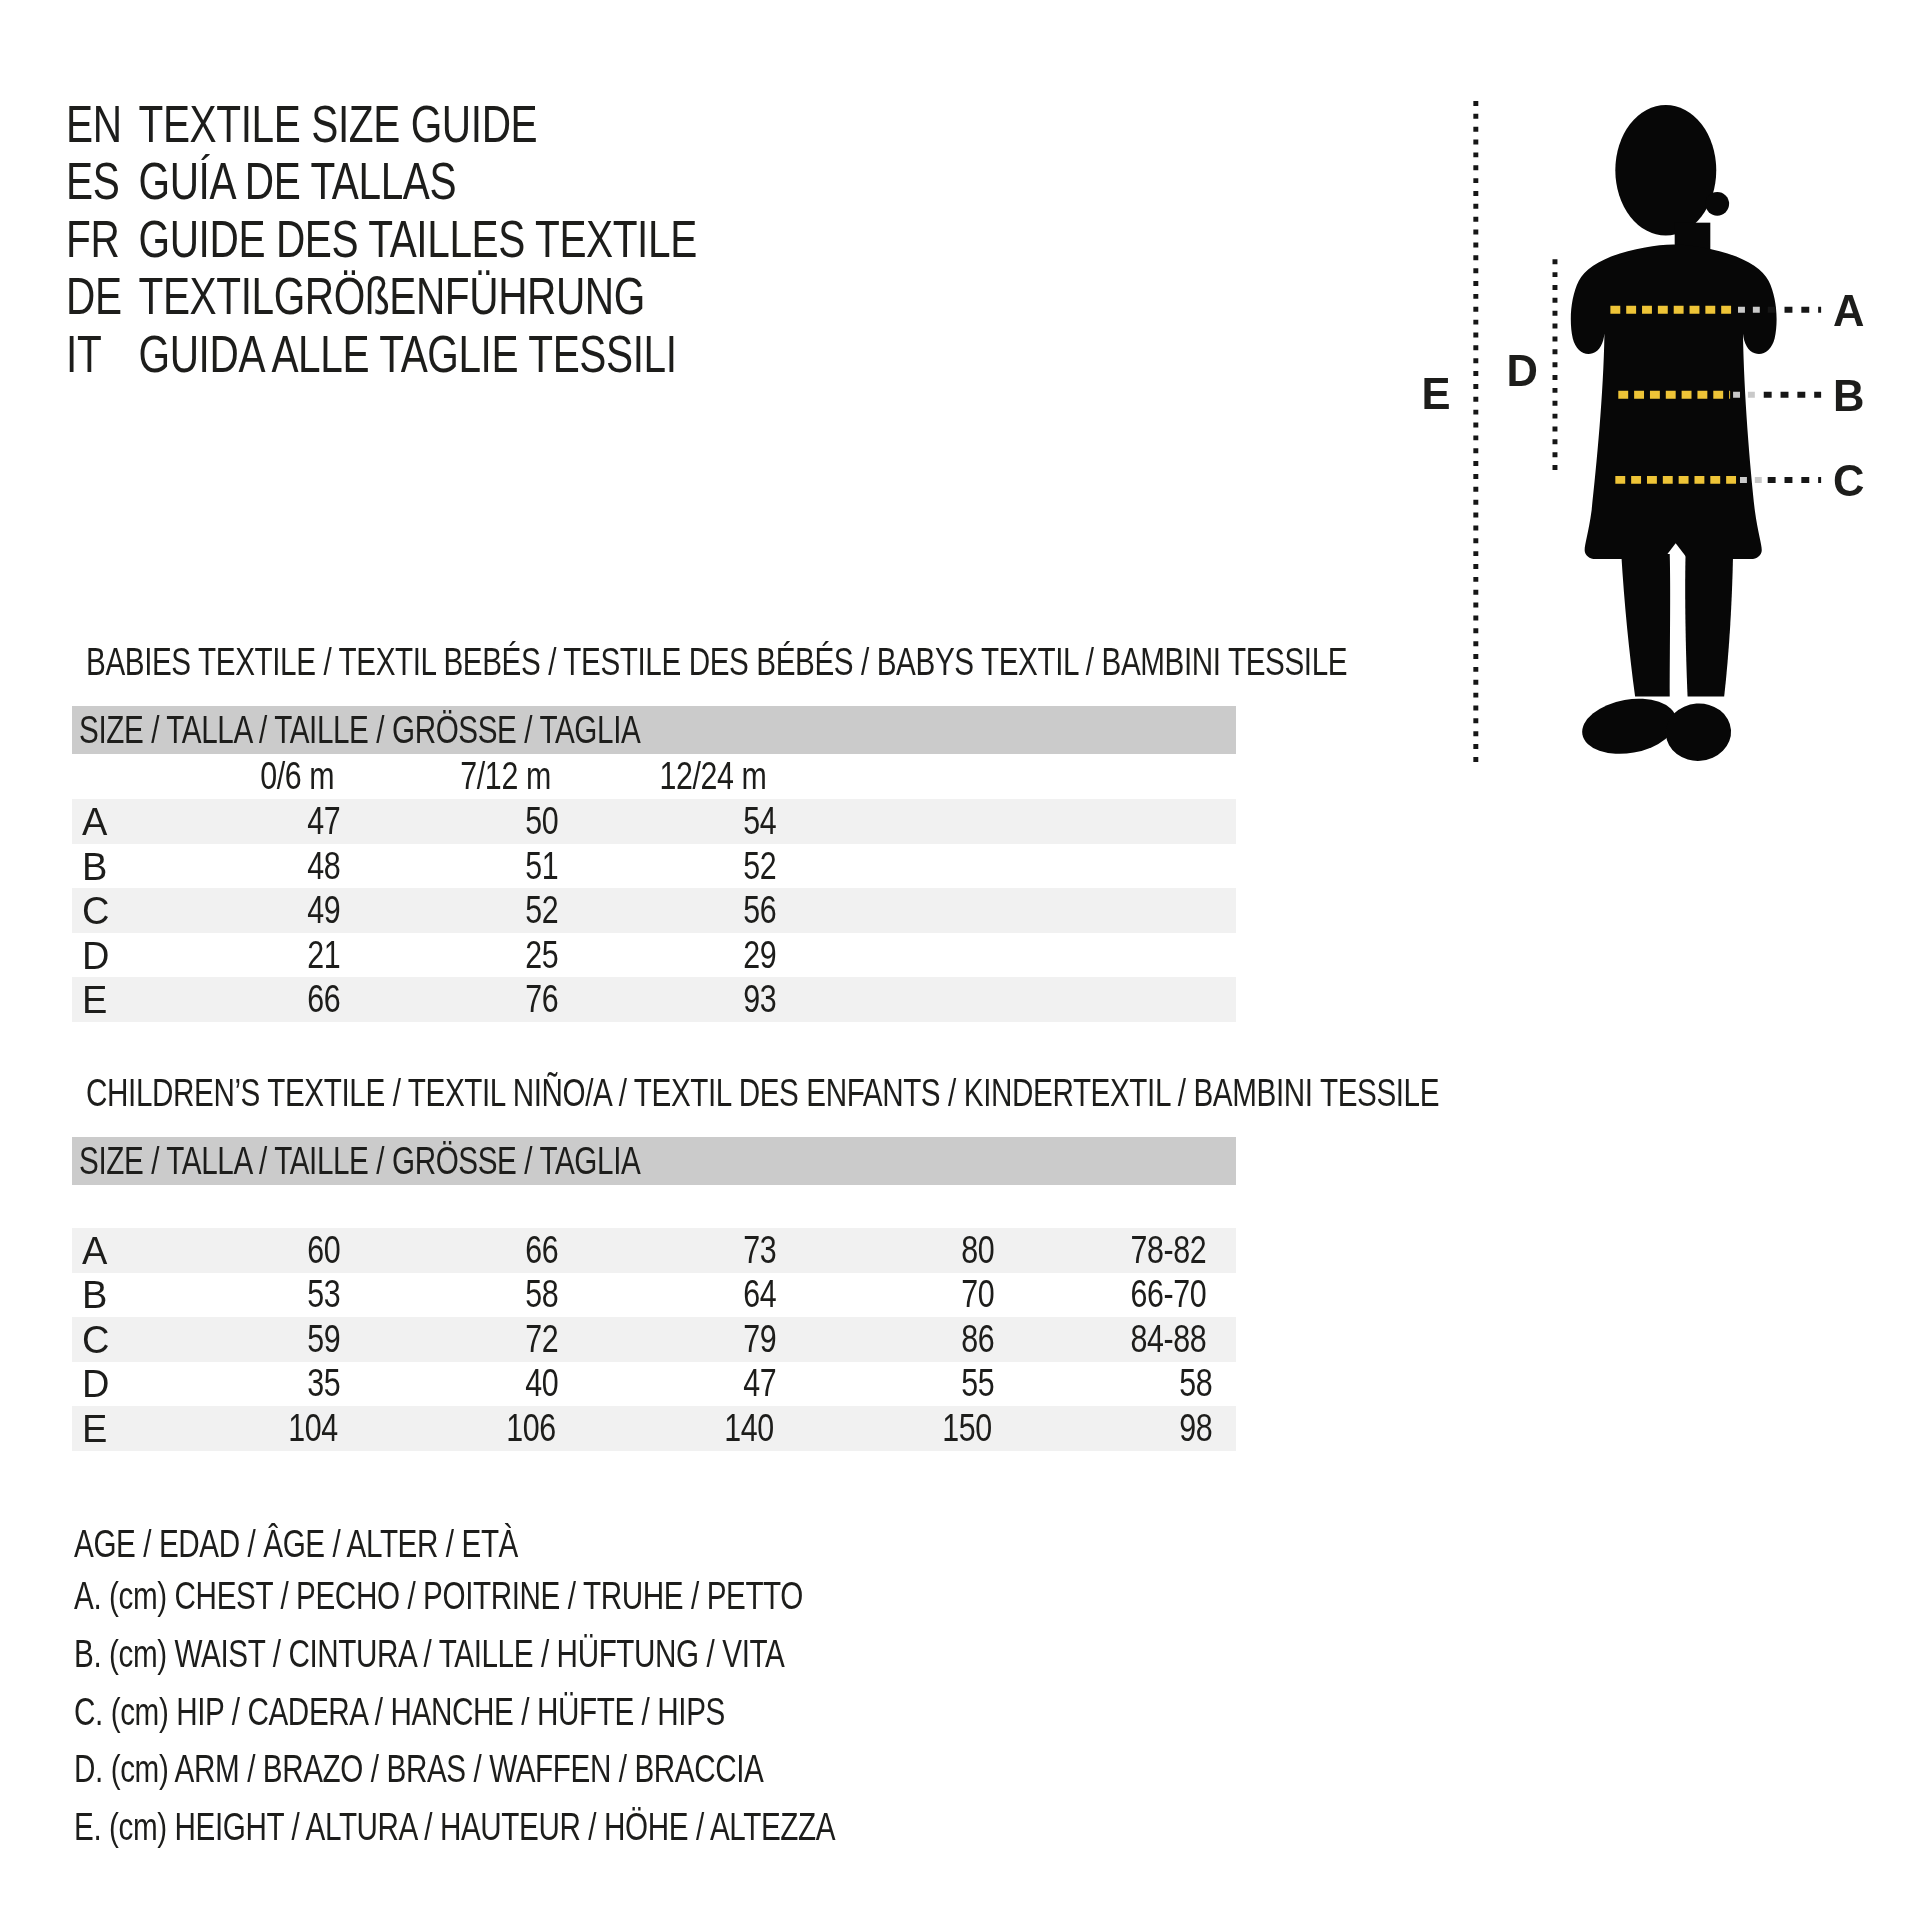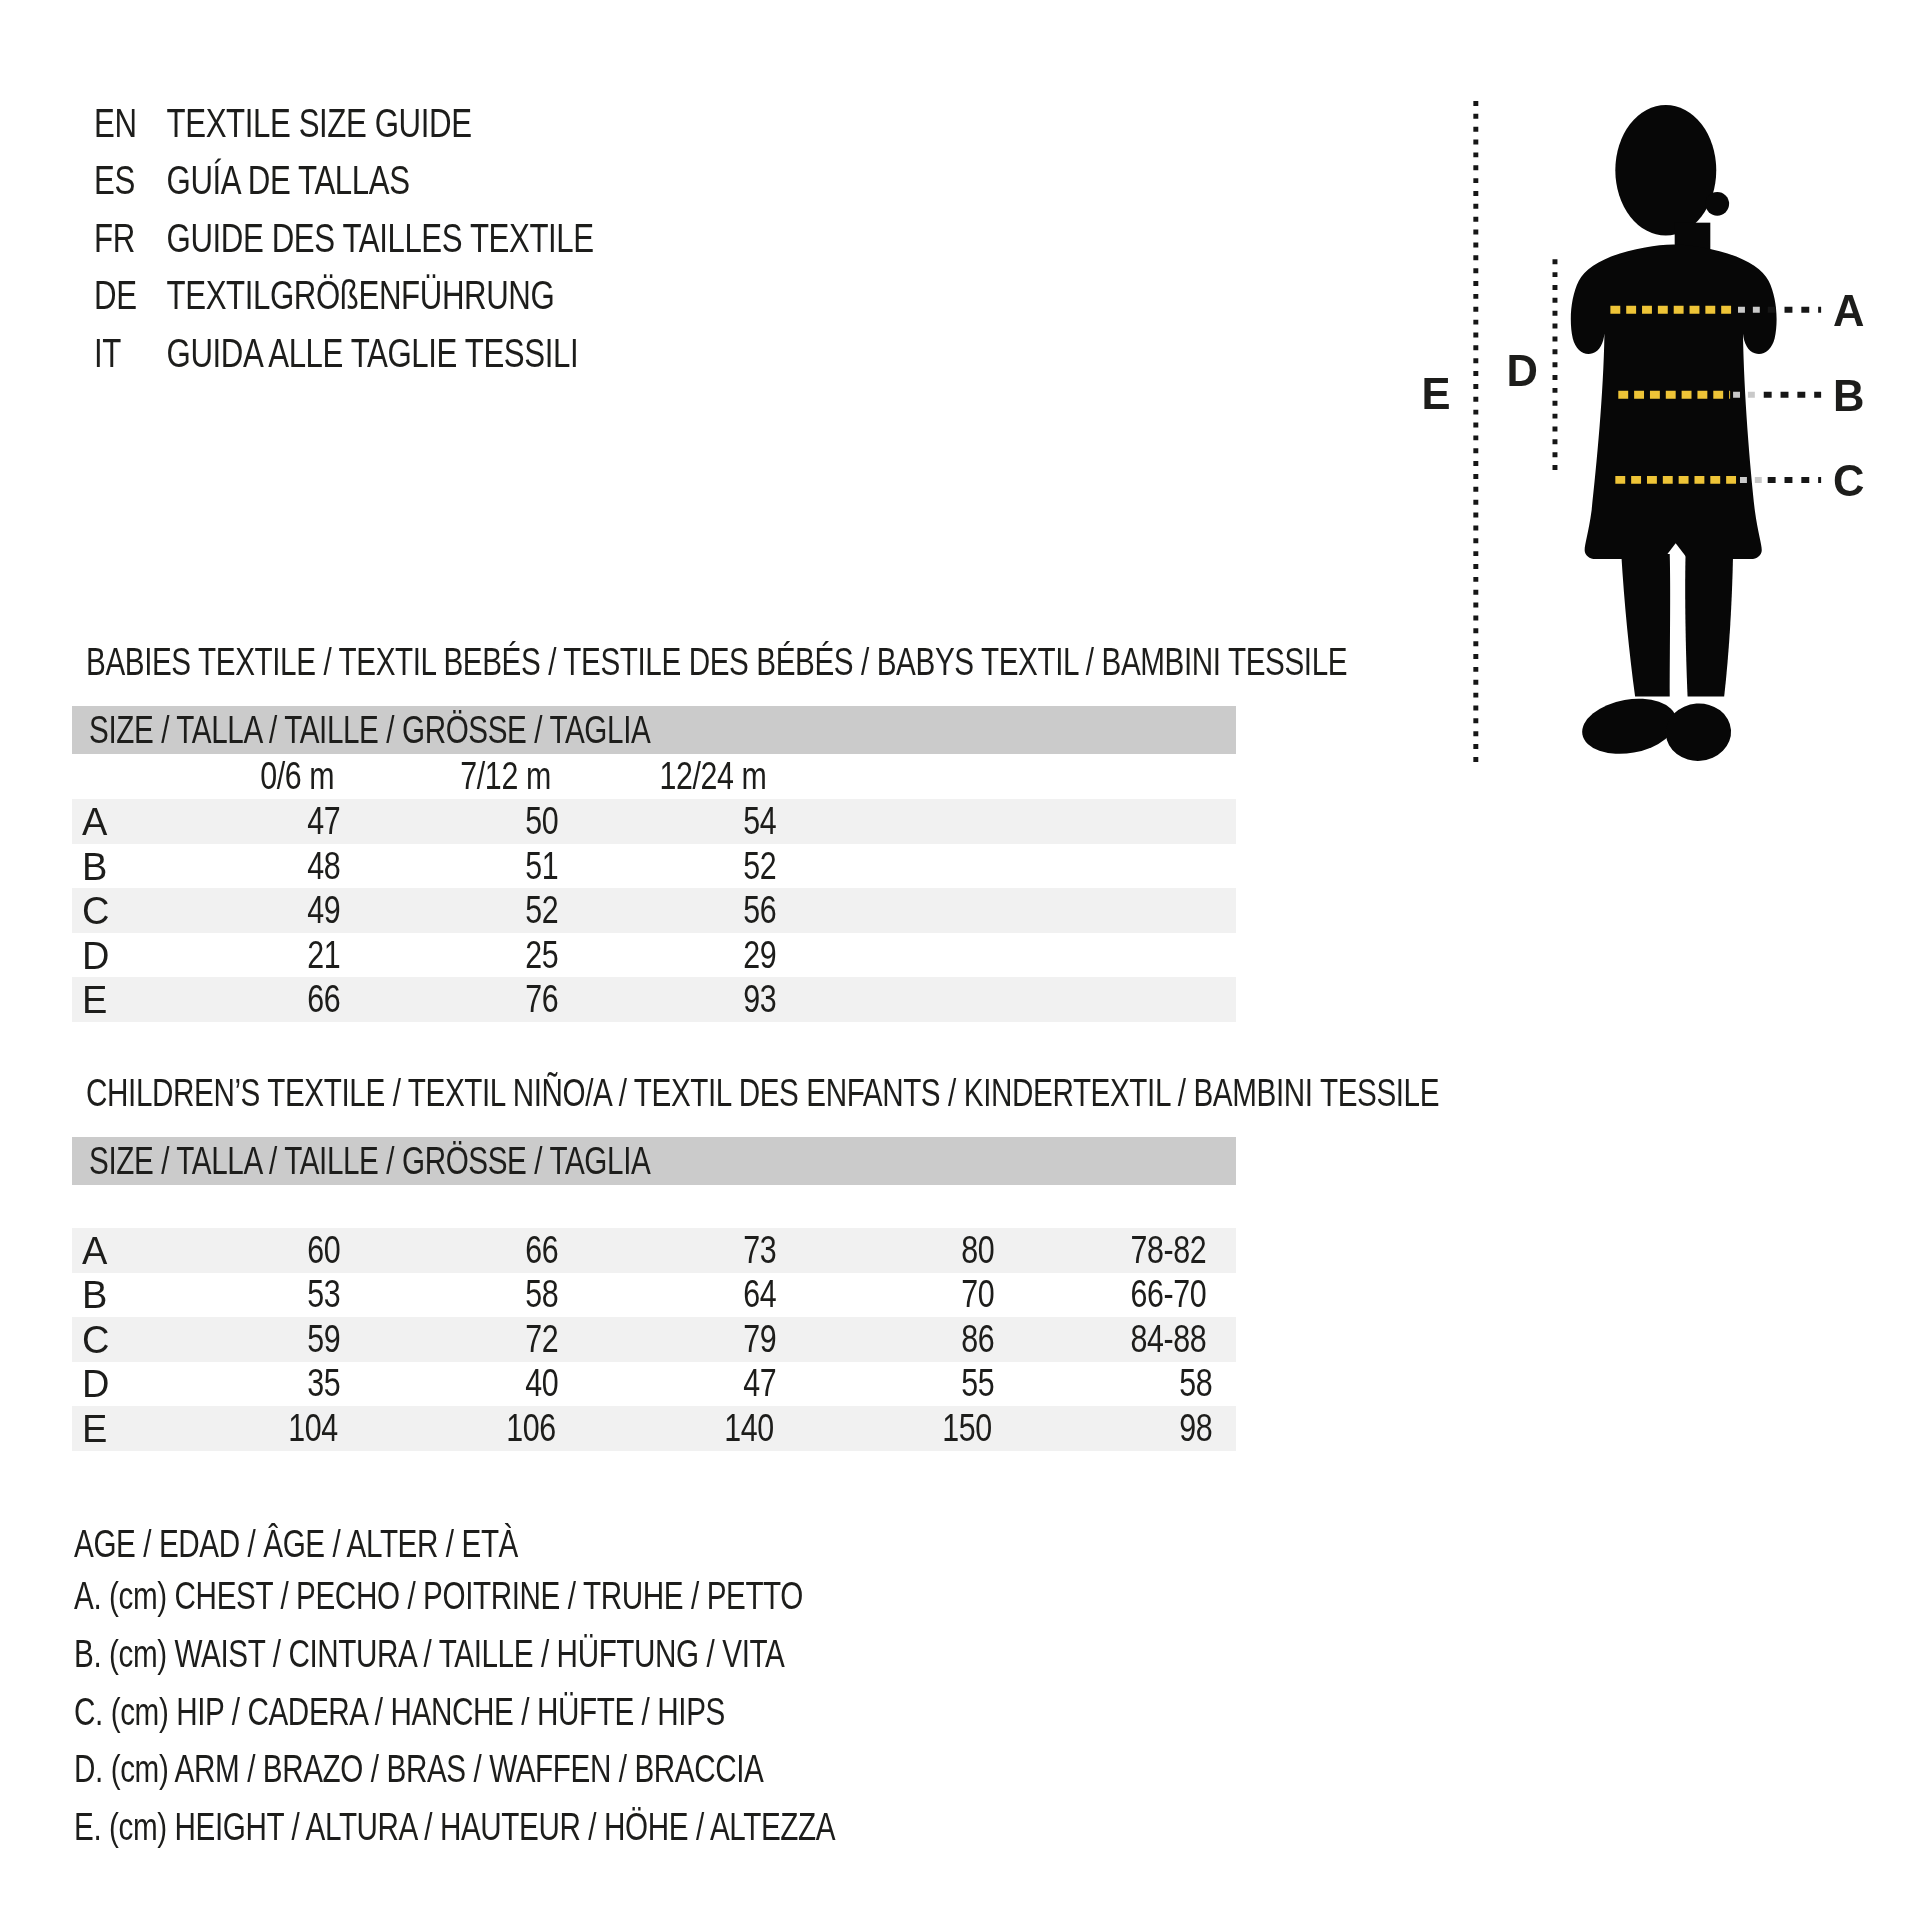--- a/index.html
+++ b/index.html
@@ -5,26 +5,26 @@
   html,body{margin:0;padding:0;background:#ffffff;}
   #page{
     position:relative;width:1927px;height:1927px;background:#ffffff;overflow:hidden;
     font-family:"Liberation Sans", sans-serif;color:#1d1d1b;
   }
   .abs{position:absolute;}
   
   .cnd{transform:scaleX(.78);transform-origin:0 50%;white-space:nowrap;display:inline-block;letter-spacing:-0.5px;}
   .cndc{transform:scaleX(.80);transform-origin:50% 50%;white-space:nowrap;letter-spacing:-0.5px;}
   
-  .lang-row{position:absolute;left:66px;height:57px;display:flex;align-items:center;font-size:40px;font-weight:500;margin-left:28px;}
+  .lang-row{position:absolute;left:66px;height:57px;display:flex;align-items:center;font-size:52px;font-weight:500;}
   .lang-code{display:inline-block;width:93px;}
   
   .heading{font-size:38px;font-weight:500;height:40px;line-height:40px;left:71px;margin-left:15px;}
   
-  .sizebar{left:72px;width:1164px;height:48px;background:#cbcbcb;display:flex;align-items:center;padding-left:17px;box-sizing:border-box;font-size:38px;font-weight:500;}
+  .sizebar{left:72px;width:1164px;height:48px;background:#cbcbcb;display:flex;align-items:center;padding-left:7px;box-sizing:border-box;font-size:38px;font-weight:500;}
   
   .trow{position:absolute;left:72px;width:1164px;height:45px;}
   .shade{background:#f1f1f1;}
   .tlabel{position:absolute;left:10px;top:50%;transform:translateY(-50%);font-size:38px;font-weight:400;}
   .tcell{position:absolute;top:0;height:45px;width:218px;display:flex;align-items:center;justify-content:flex-end;font-size:38px;font-weight:400;}
   .c1{left:54px}.c2{left:272px}.c3{left:490px}.c4{left:708px}.c5{left:926px}
   
   .legend-line{position:absolute;left:74px;height:48px;display:flex;align-items:flex-start;font-size:38px;font-weight:500;}
   
   .figlabel{font-family:"Liberation Sans", sans-serif;font-weight:700;font-size:44px;fill:#1d1d1b;}

